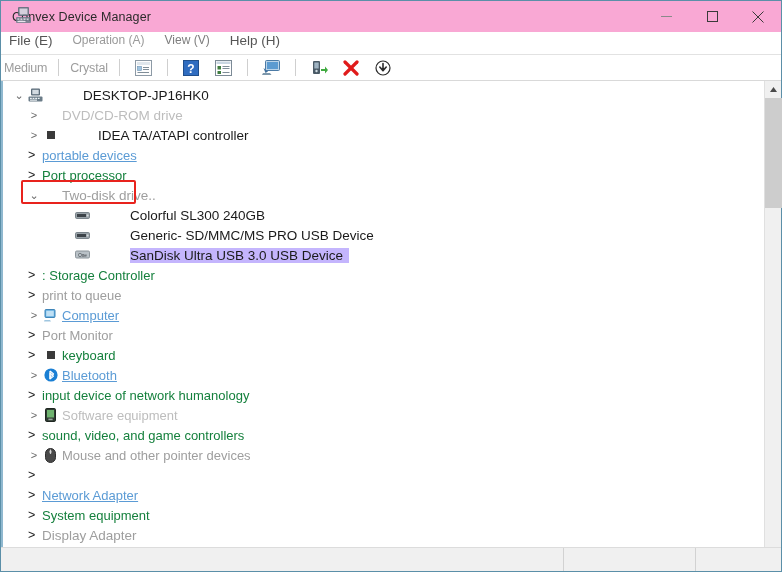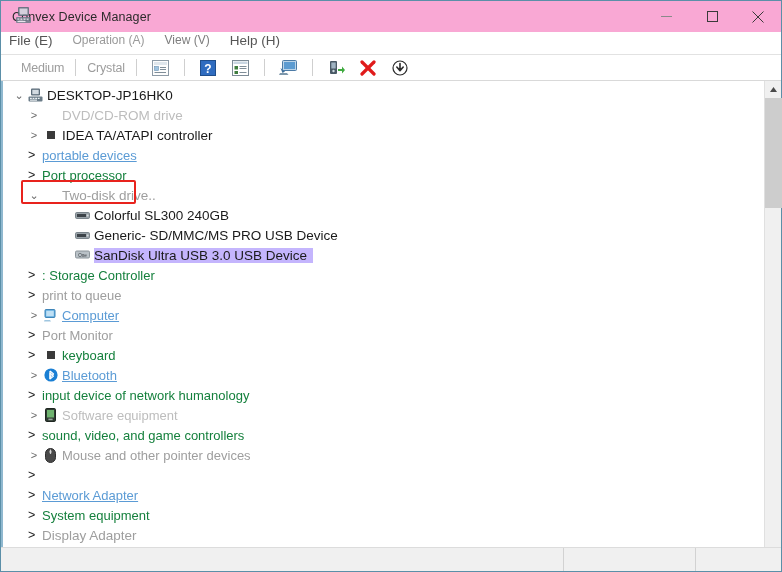--- a/index.html
+++ b/index.html
@@ -54,21 +54,21 @@
   }
   .menu-item.m-dim { font-size: 12px; color: #9a9a9a; }
   .menu-item.m-mid { font-size: 12px; color: #7d7d7d; }
 
   
   .toolbar {
     height: 26px; flex: 0 0 26px;
     display: flex; align-items: center;
     background: #ffffff;
     border-bottom: 1px solid #d9d9d9;
-    padding-left: 20px; gap: 7px;
+    padding-left: 3px; gap: 7px;
     position: relative;
   }
   .tb-btn {
     width: 25px; height: 23px;
     display: flex; align-items: center; justify-content: center;
     position: relative;
   }
   .tb-sep { width: 1px; height: 17px; background: #cfcfcf; margin: 0 4px; }
   .ghost-label {
     font-size: 12.5px; color: #9d9d9d;
@@ -115,21 +115,21 @@
   
   .lv0 { padding-left: 8px; }
   .lv1 { padding-left: 23px; }
   .lv2 { padding-left: 55px; }
 
   
   .fade      { color: #bdbdbd; }
   .fade2     { color: #9e9e9e; }
   .blue      { color: #5b9bd5; text-decoration: underline; }
   .gray      { color: #15803d; }
-  .dark      { color: #1a1a1a; }
+  .dark      { color: #1a1a1a; margin-left: 36px; }
   .sel {
     background: #c4b5fd; color: #1a1a1a;
   }
   .lblbig { font-size: 13.5px; }
 
   
   .redbox {
     position: absolute;
     border: 2.5px solid #e8231d;
     border-radius: 2px;

